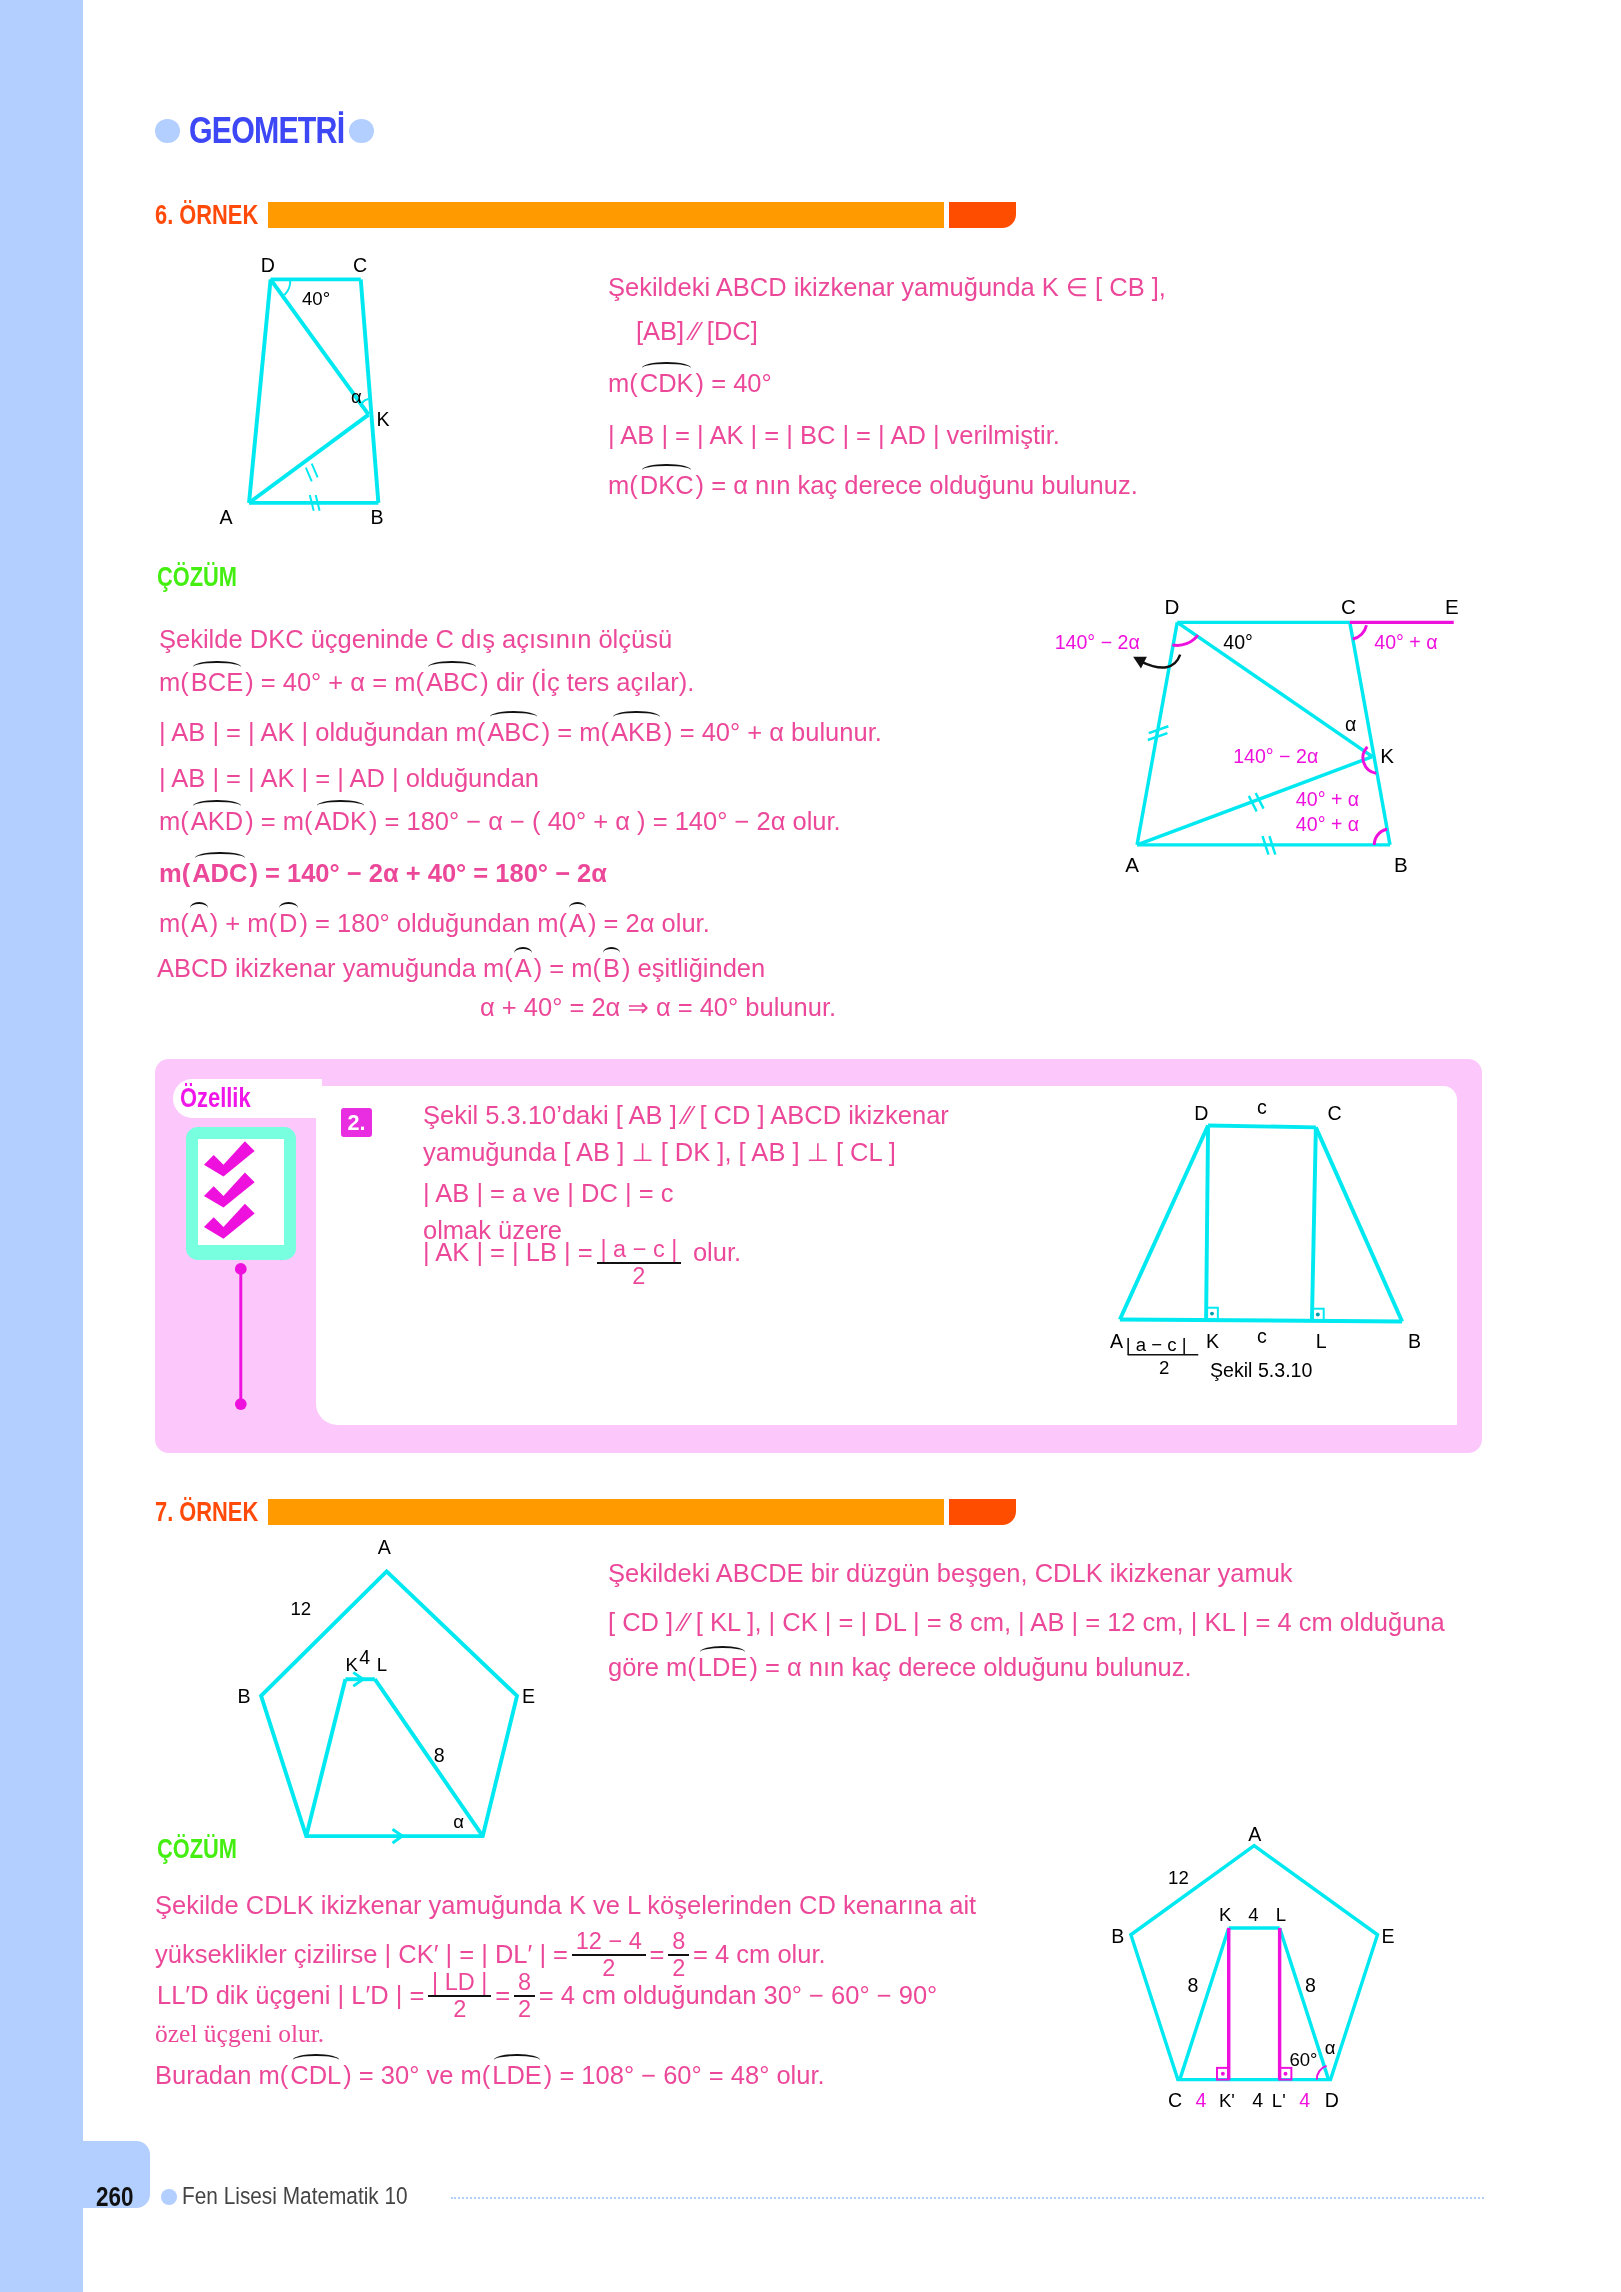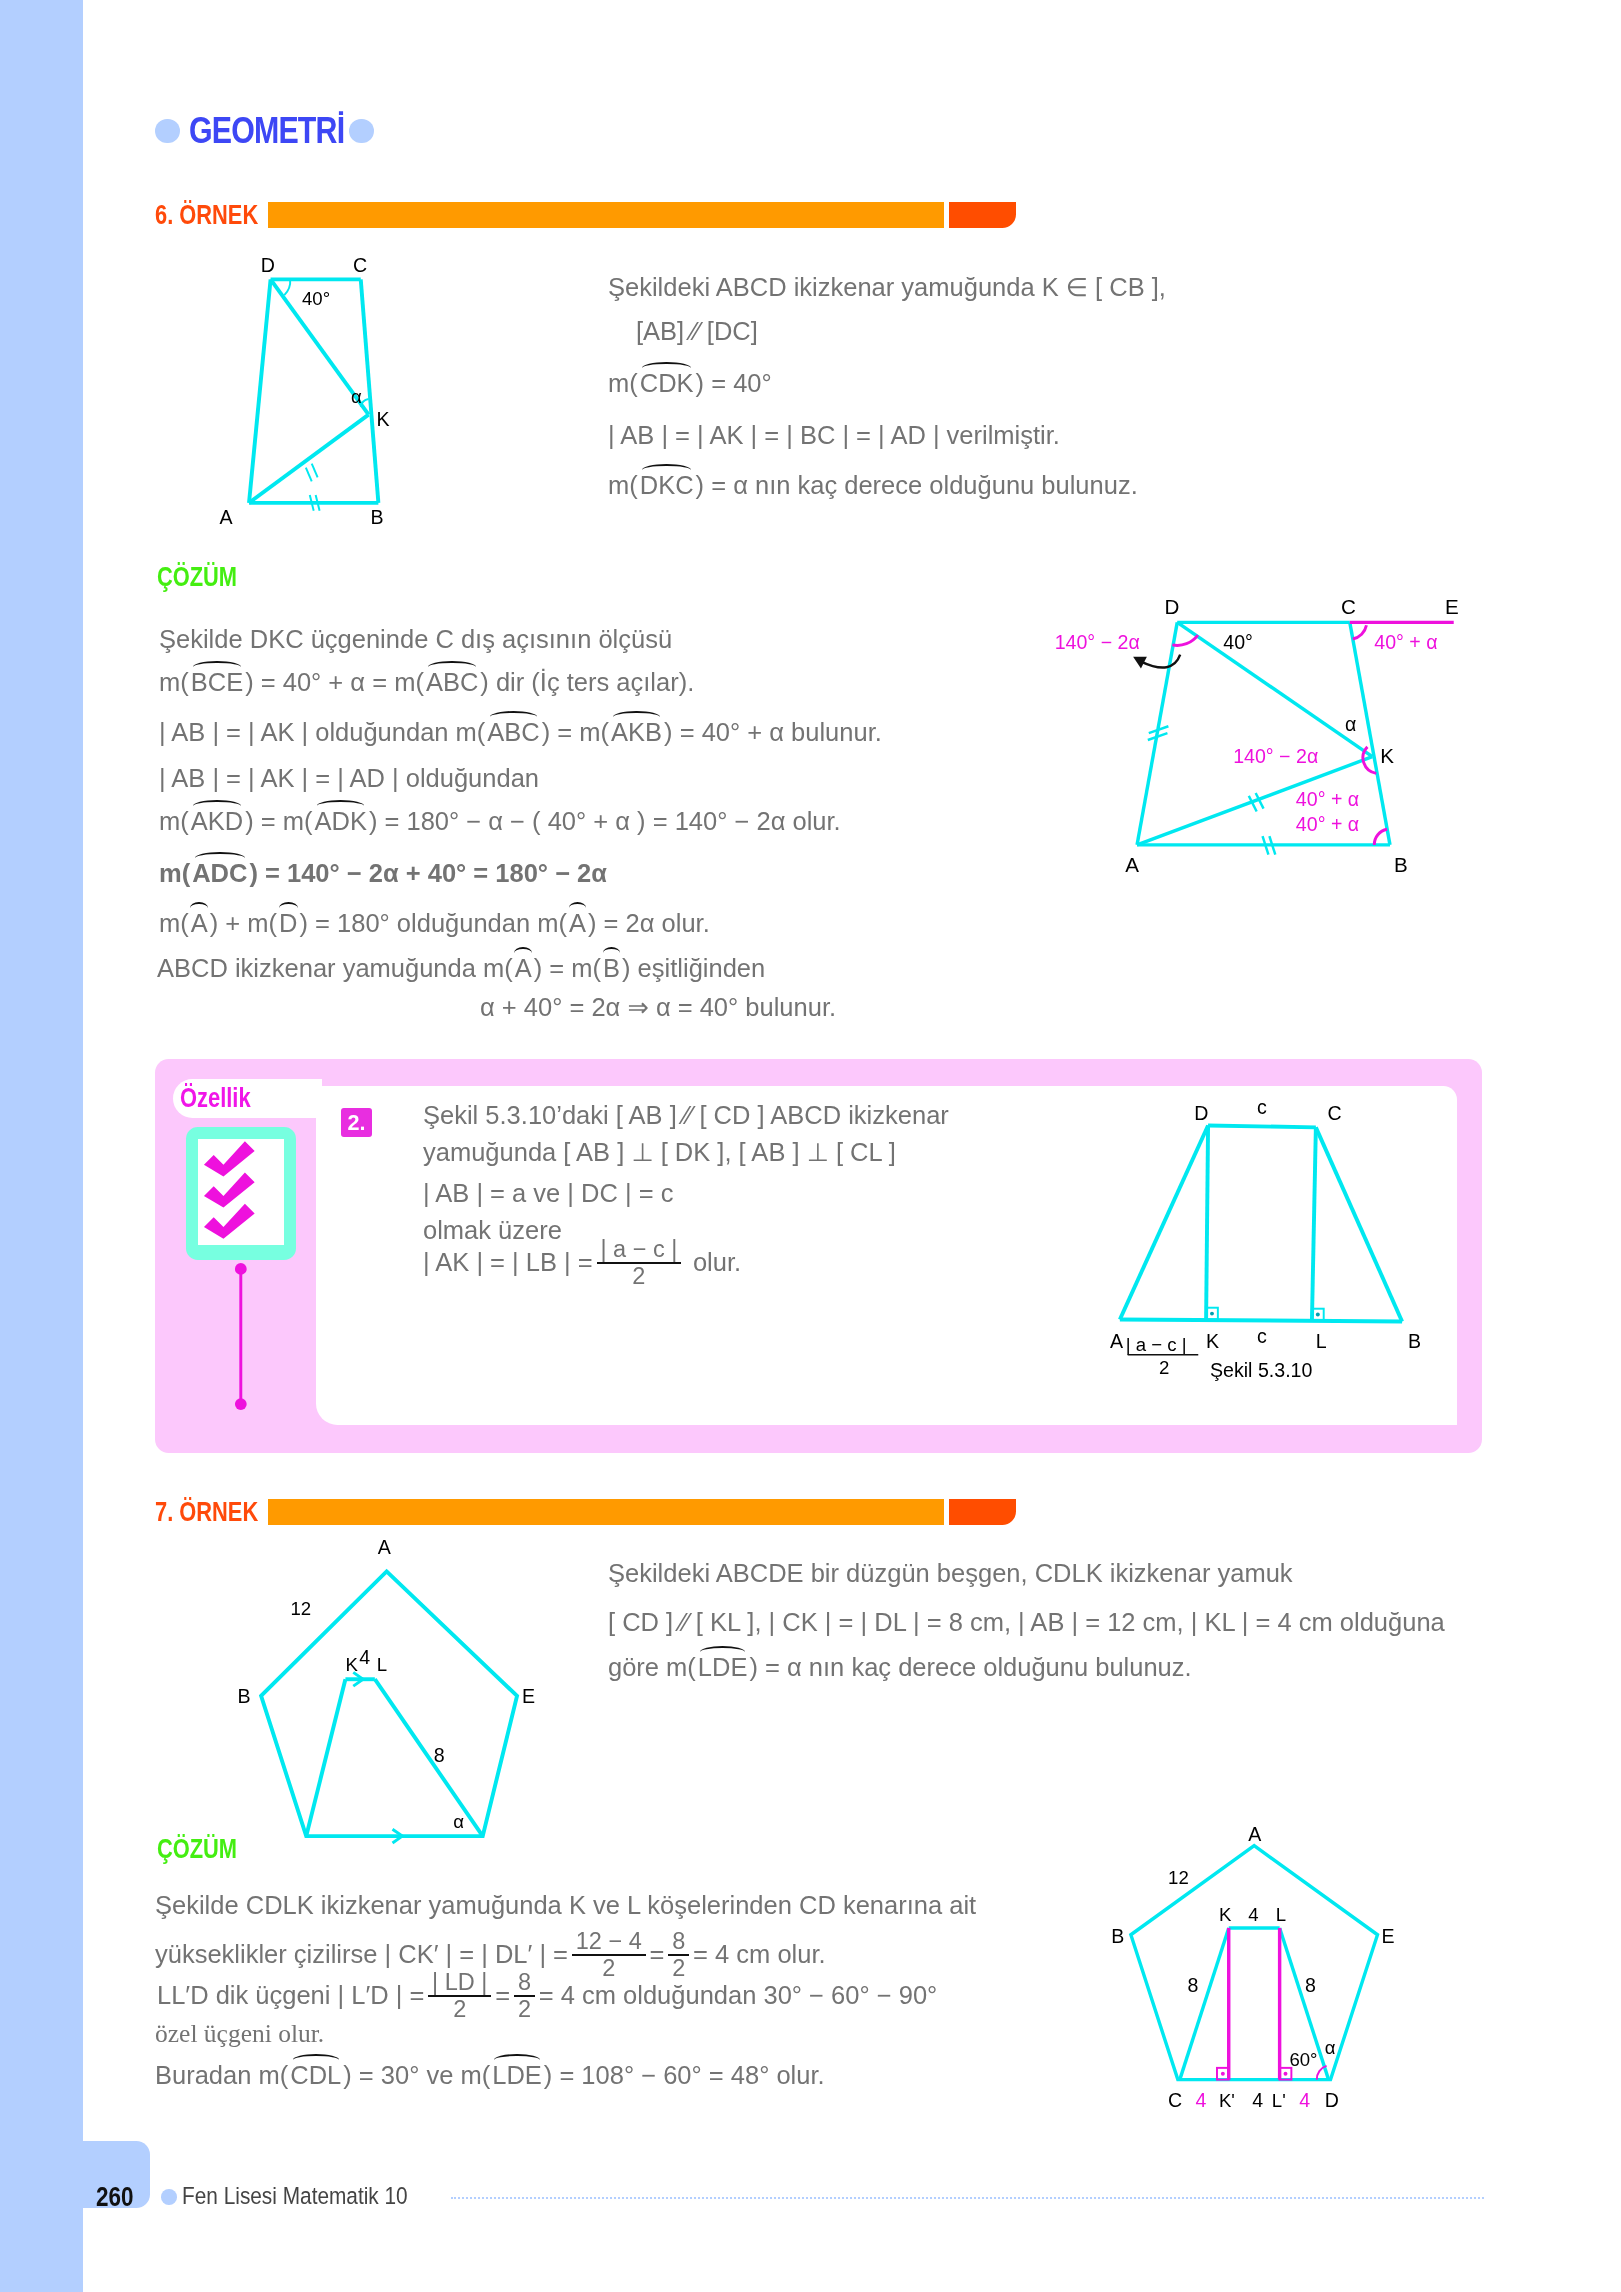--- a/index.html
+++ b/index.html
@@ -8,21 +8,21 @@
   .page-num-tab{position:absolute;left:83px;top:2141px;width:67px;height:67px;background:#b3cfff;border-radius:0 13.7px 13.7px 0;}
   .abs{position:absolute;}
   .header{position:absolute;left:155px;top:110px;display:flex;align-items:center;gap:9.8px;}
   .dot{width:24.5px;height:24.5px;border-radius:50%;background:#b3cfff;display:inline-block;}
   .header-title{font-family:"Liberation Sans",sans-serif;font-weight:bold;font-size:37px;color:#3d47f5;letter-spacing:-1px;transform:scaleX(0.82);transform-origin:left center;display:inline-block;margin-right:-39px;}
   .ex-head{position:absolute;left:155px;display:flex;align-items:center;}
   .ex-title{font-weight:bold;font-size:28px;color:#ff4a0a;transform:scaleX(0.78);transform-origin:left center;display:inline-block;width:118px;white-space:nowrap;}
   .bar-main{height:26.5px;background:#ff9a00;width:681px;margin-left:0;}
   .bar-end{height:26.5px;background:#ff4d00;width:67px;margin-left:4.9px;border-radius:0 0 13.7px 0;}
   .sol-title{position:absolute;font-weight:bold;font-size:28px;color:#44ee11;transform:scaleX(0.78);transform-origin:left center;}
-  .txt{position:absolute;font-family:"Liberation Sans",sans-serif;font-size:25.5px;color:#737373;white-space:nowrap;line-height:1.2;}
+  .txt{position:absolute;font-family:"Liberation Sans",sans-serif;font-size:25.5px;color:#ec4899;white-space:nowrap;line-height:1.2;}
   .arc{display:inline-block;position:relative;padding:0 2px;}
   .arc::before{content:"";position:absolute;left:8%;right:8%;top:-5.9px;height:9.8px;border-top:2px solid #111;border-radius:50% 50% 0 0;}
   .frac{display:inline-flex;flex-direction:column;align-items:center;vertical-align:middle;margin:0 3.9px;font-size:23.5px;line-height:1.05;}
   .frac .num{border-bottom:2px solid #111;padding:0 3.9px;}
   .ozellik-box{position:absolute;left:155px;top:1059px;width:1327px;height:394px;background:#fcc8fc;border-radius:13.7px;}
   .ozellik-inner{position:absolute;left:316px;top:1086px;width:1141px;height:339px;background:#ffffff;border-radius:0 13.7px 0 21.6px;}
   .ozellik-tab{position:absolute;left:173px;top:1079px;width:149px;height:39px;background:#ffffff;border-radius:19.6px 0 0 19.6px;}
   .ozellik-label{position:absolute;left:180px;top:1082px;font-weight:bold;font-size:27.4px;color:#f015e8;transform:scaleX(0.8);transform-origin:left center;}
   .check-frame{position:absolute;left:186px;top:1127px;width:110px;height:133px;background:#77ffe0;border-radius:11.8px;}
   .check-paper{position:absolute;left:198px;top:1139px;width:86px;height:106px;background:#fff;}
@@ -152,21 +152,21 @@
   <circle cx="10" cy="10" r="6" fill="#ee11dd"></circle>
   <line x1="10" y1="10" x2="10" y2="148" stroke="#ee11dd" stroke-width="3"></line>
   <circle cx="10" cy="148" r="6" fill="#ee11dd"></circle>
 </svg>
 <div class="num-badge">2.</div>
 
 <div class="txt" style="left:423px;top:1100px;">Şekil 5.3.10’daki  [ AB ] ⁄⁄ [ CD ]  ABCD ikizkenar</div>
 <div class="txt" style="left:423px;top:1137px;">yamuğunda  [ AB ] ⊥ [ DK ],  [ AB ] ⊥ [ CL ]</div>
 <div class="txt" style="left:423px;top:1178px;">| AB | = a ve | DC | = c</div>
 <div class="txt" style="left:423px;top:1215px;">olmak üzere</div>
-<div class="txt" style="left:423px;top:1237px;display:flex;align-items:center;">
+<div class="txt" style="left:423px;top:1237px;display:flex;">
   <span>| AK | = | LB | =</span>
   <span class="frac">
       <span class="num">| a − c |</span>
       <span>2</span>
     </span>
   <span style="margin-left:7.8px;">olur.</span>
 </div>
 
 <svg class="abs" style="left:1108px;top:1098px;" width="353" height="294" viewBox="0 0 360 300">
   <g stroke="#00e8f0" stroke-width="4" fill="none">

